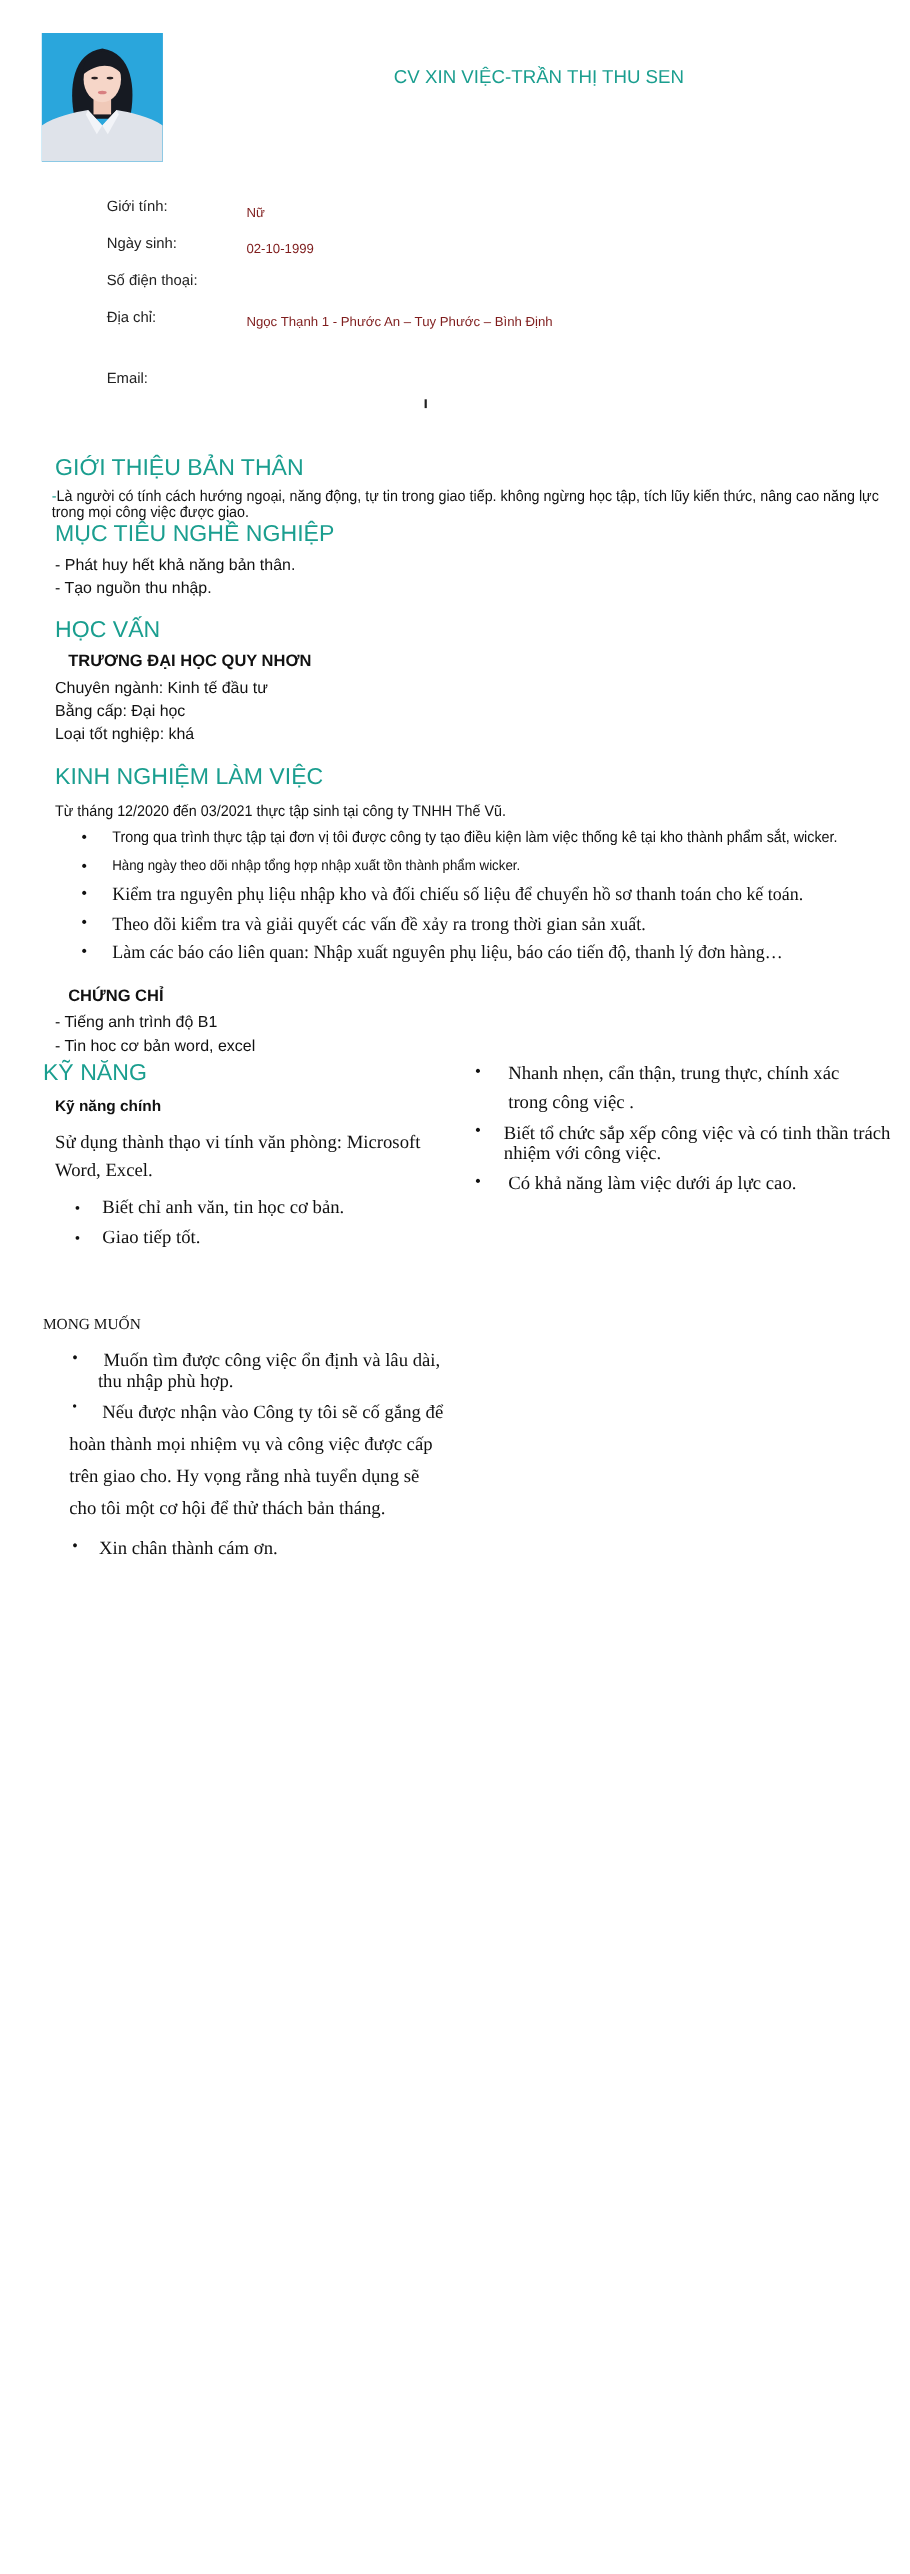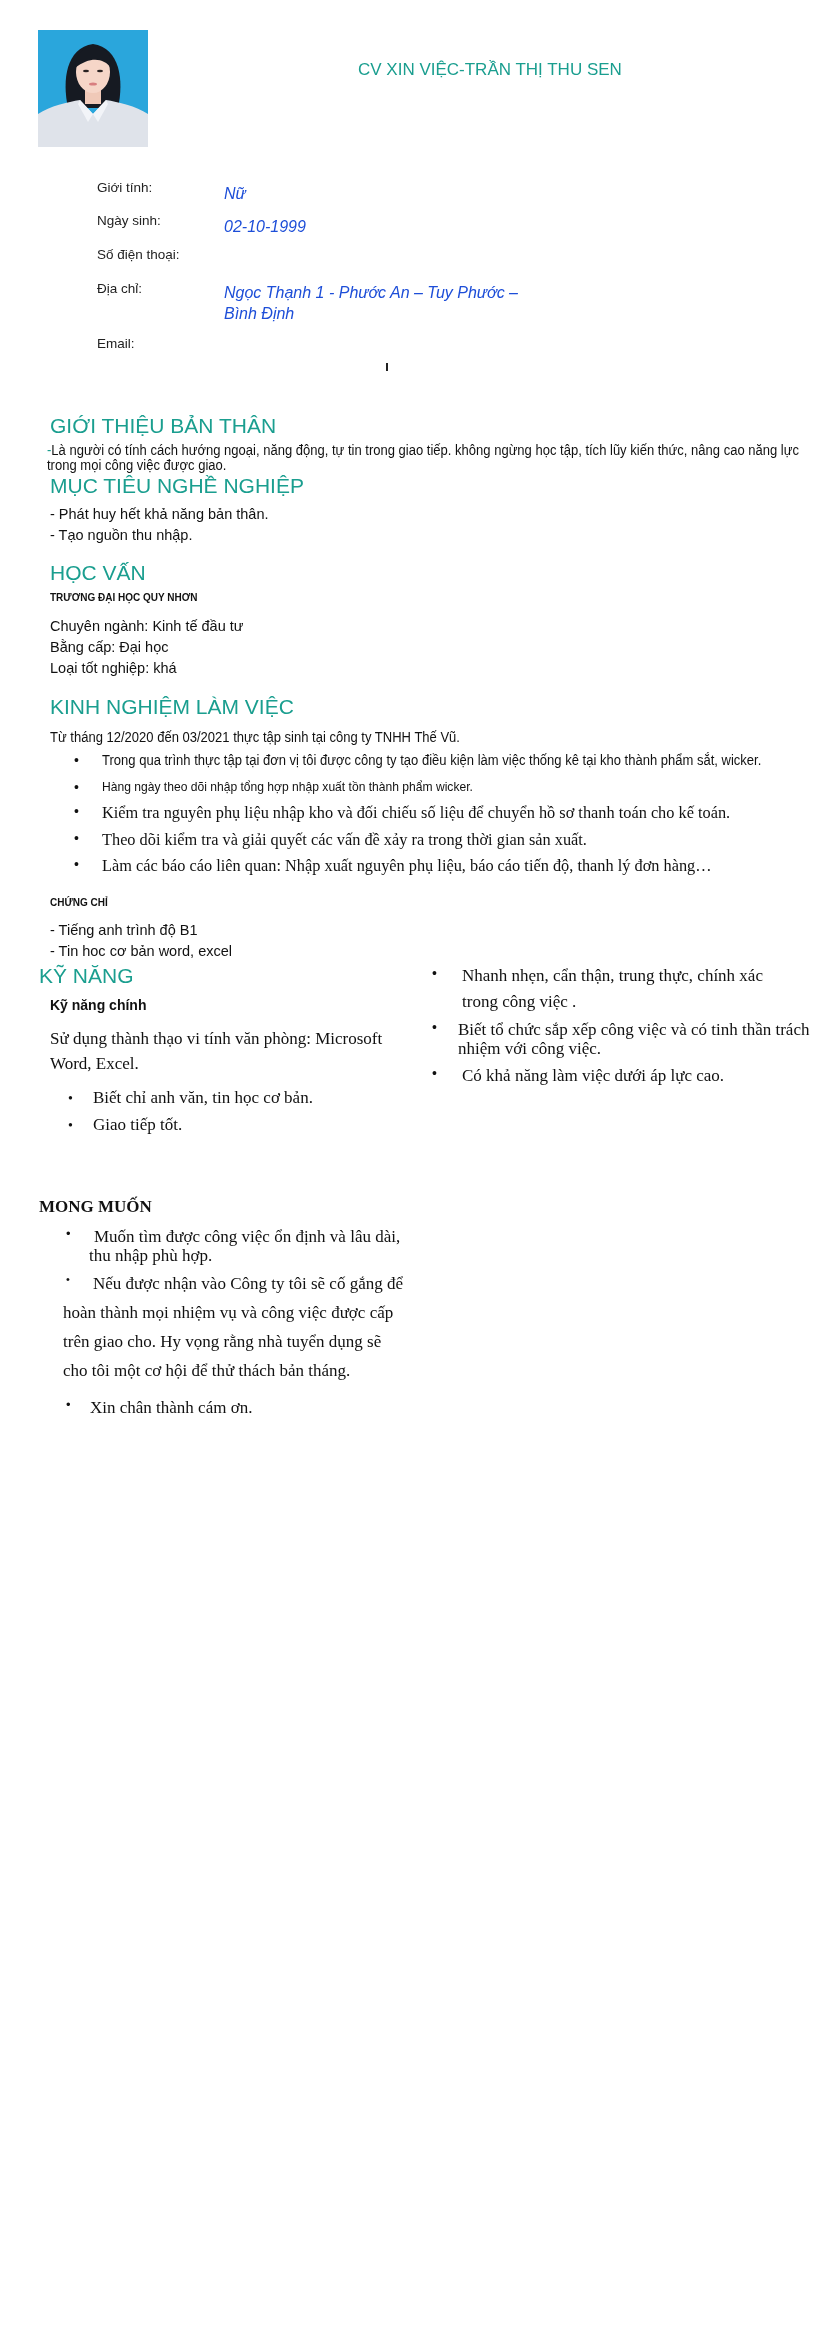--- a/index.html
+++ b/index.html
@@ -9,27 +9,27 @@
     .abs { position: absolute; }
     .teal { color: #1a9e8f; }
 
     
     .photo { left: 38px; top: 30px; width: 110px; height: 117px; background: #2aa6dc; overflow: hidden; }
     .photo svg { display: block; }
 
     .doc-title { left: 358px; top: 60px; font-size: 17px; letter-spacing: 0; white-space: nowrap; }
 
     .info-label { left: 97px; font-size: 13.5px; color: #222; }
-    .info-value { left: 224px; font-size: 16px; color: #1d4ed8; line-height: 21px; width: 300px; font-style: italic; }
+    .info-value { left: 224px; font-size: 12px; color: #7f1d1d; line-height: 21px; width: 300px; }
 
     .cursor-mark { left: 386px; top: 363px; width: 1.5px; height: 8px; background: #222; }
 
     .h-section { font-size: 21px; font-weight: normal; white-space: nowrap; }
     .body-text { font-size: 14.5px; line-height: 21px; }
-    .bold-head { font-size: 10px; font-weight: bold; }
+    .bold-head { font-size: 15px; font-weight: bold; margin-left: 12px; }
 
     .intro-text { left: 47px; top: 443px; width: 760px; font-size: 14px; line-height: 15px; transform: scaleX(0.93); transform-origin: left top; width: 820px; }
     .intro-text .dash { color: #1a9e8f; }
 
     .bullet-row { position: absolute; left: 74px; white-space: nowrap; }
     .bullet-row .dot { position: absolute; left: 0; top: 0; font-size: 14px; }
     .bullet-row .txt { position: absolute; left: 28px; top: 0; }
 
     .exp-sans { font-family: "Liberation Sans", sans-serif; font-size: 14px; transform: scaleX(0.93); transform-origin: left top; }
     .exp-serif { font-family: "Liberation Serif", serif; font-size: 17px; transform: scaleX(0.96); transform-origin: left top; }
@@ -146,21 +146,21 @@
 <div class="abs" style="left:432px; top:1019px;">
   <span class="abs" style="left:0; top:0; font-size:14px;">•</span>
   <div class="abs serif-17" style="left:26px; top:0; white-space:nowrap;">Biết tổ chức sắp xếp công việc và có tinh thần trách</div>
   <div class="abs serif-17" style="left:26px; top:19px; white-space:nowrap;">nhiệm với công việc.</div>
 </div>
 <div class="abs" style="left:432px; top:1065px;">
   <span class="abs" style="left:0; top:0; font-size:14px;">•</span>
   <div class="abs serif-17" style="left:30px; top:0; white-space:nowrap;">Có khả năng làm việc dưới áp lực cao.</div>
 </div>
 
-<div class="abs serif" style="left:39px; top:1197px; font-size:17px; font-weight:bold;">MONG MUỐN</div>
+<div class="abs serif" style="left:39px; top:1197px; font-size:14px; font-weight:normal;">MONG MUỐN</div>
 
 <div class="abs" style="left:66px; top:1226px;">
   <span class="abs" style="left:0; top:0; font-size:13px;">•</span>
   <div class="abs serif-17" style="left:28px; top:0; white-space:nowrap;">Muốn tìm được công việc ổn định và lâu dài,</div>
   <div class="abs serif-17" style="left:23px; top:19px; white-space:nowrap;">thu nhập phù hợp.</div>
 </div>
 
 <div class="abs" style="left:66px; top:1273px;">
   <span class="abs" style="left:0; top:0; font-size:11px;">•</span>
   <div class="abs serif-17" style="left:27px; top:0; white-space:nowrap;">Nếu được nhận vào Công ty tôi sẽ cố gắng để</div>

